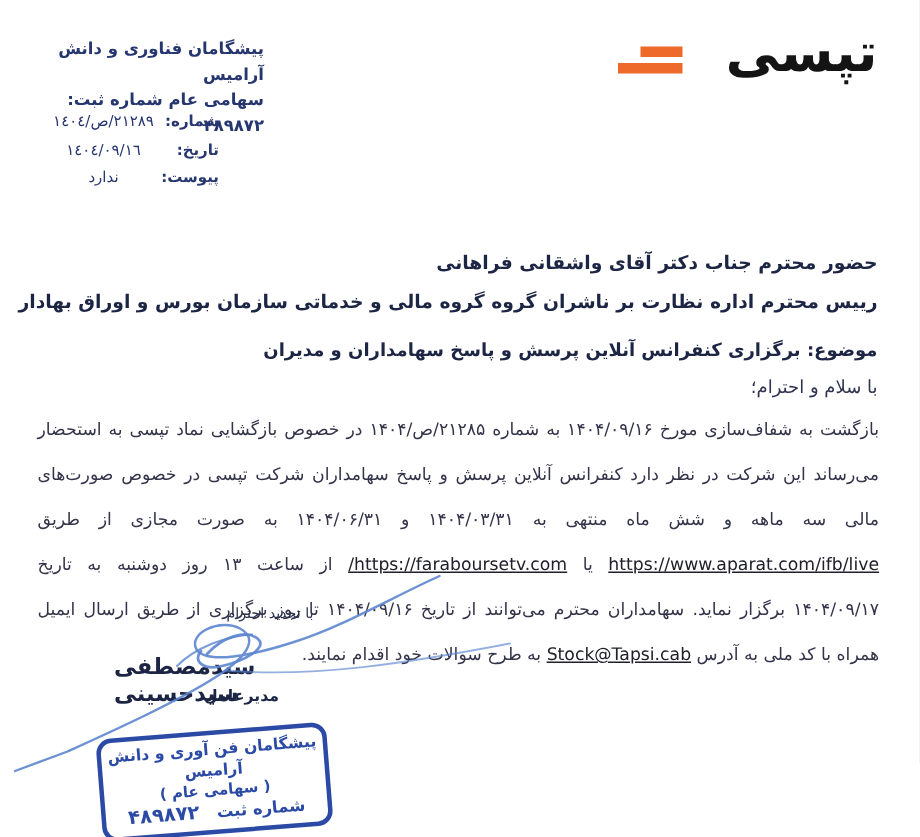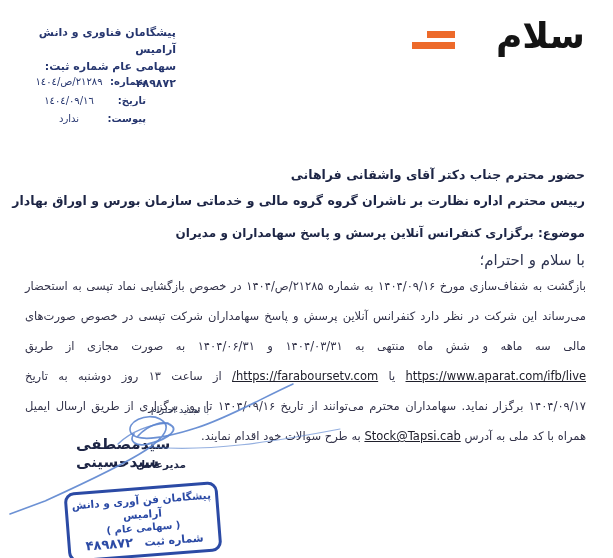--- a/index.html
+++ b/index.html
@@ -49,21 +49,21 @@
   .r-line{
     position:absolute;right:28px;
     color:var(--bold-ink);font-weight:bold;font-size:12.5px;
     white-space:nowrap;
   }
   .r1{top:167px;}
   .r2{top:193px;}
   .subject{top:226px;font-size:12px;}
   .salutation{
     position:absolute;right:28px;top:251px;
-    color:#2e3450;font-size:15px;
+    color:#2e3450;font-size:12px;
   }
   
   .body-par{
     position:absolute;top:271px;right:27px;left:25px;
     direction:rtl;text-align:justify;
     font-size:11.5px;line-height:30px;color:var(--ink);
   }
   .link{
     color:#20202c;text-decoration:underline;cursor:pointer;
     font-weight:500;
@@ -94,21 +94,21 @@
   .stamp .s1{font-size:10.5px;line-height:14px;}
   .stamp .s2{font-size:10px;line-height:13px;}
   .stamp .s3{font-size:11px;line-height:15px;}
   .stamp .s3 .snum{font-size:13px;letter-spacing:1px;}
 </style>
 </head>
 <body>
 
 <div class="page">
 
-  <div class="logo-text">سلام</div>
+  <div class="logo-text">تپسی</div>
   <div class="logo-bars">
     <div class="b1"></div>
     <div class="b2"></div>
   </div>
 
   <div class="company">
     <div>پیشگامان فناوری و دانش آرامیس</div>
     <div>سهامی عام شماره ثبت:  ۴۸۹۸۷۲</div>
   </div>
 

